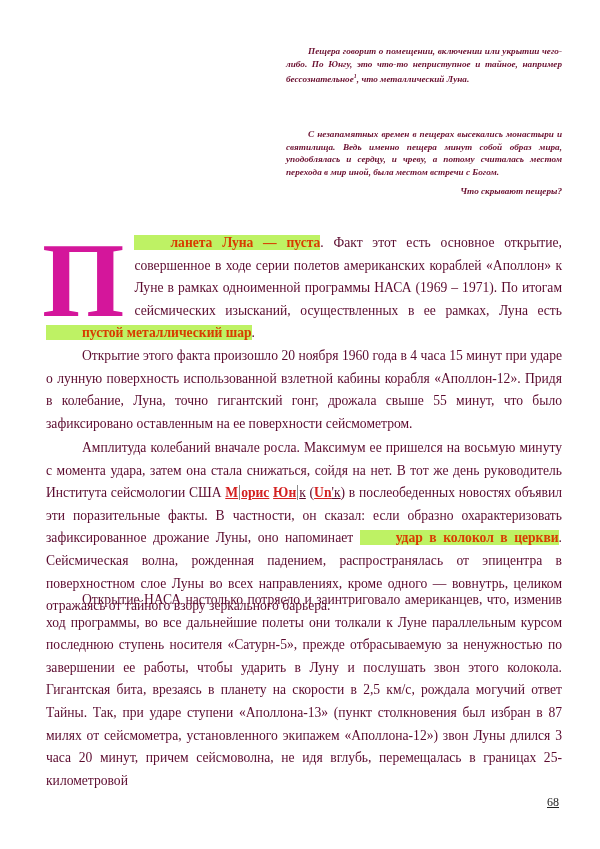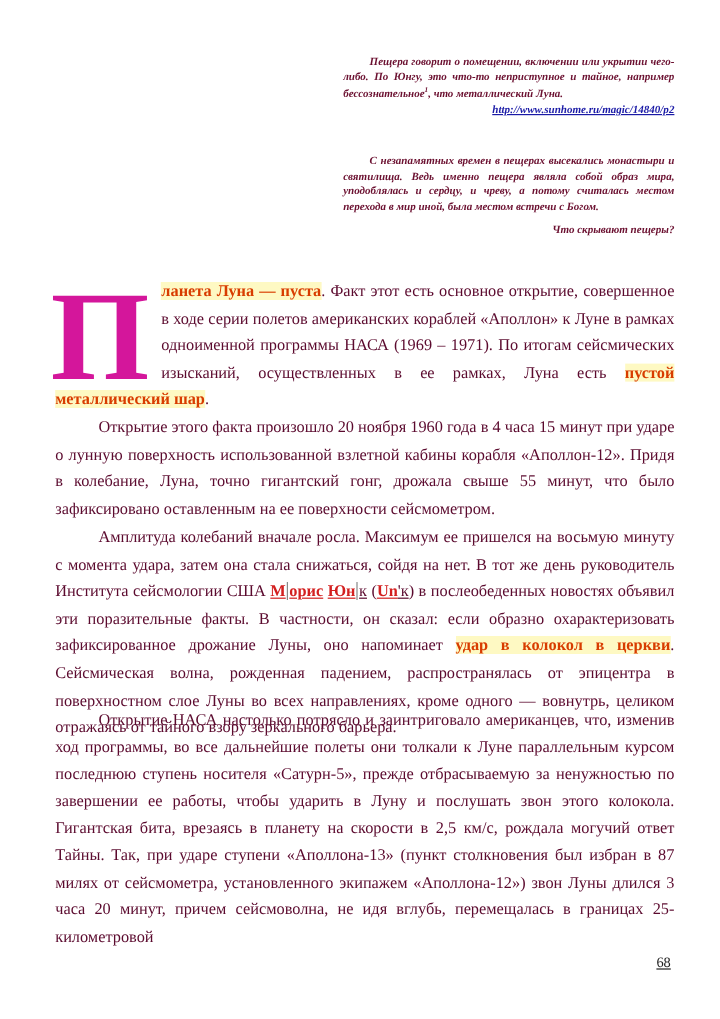--- a/index.html
+++ b/index.html
@@ -11,44 +11,43 @@
   .epigraph .ep-src { text-align: right; margin: 7px 0 0 0; }
   .epigraph .ep-link { display: block; text-align: right; color: #1a1aa6; text-decoration: underline; }
   .ep1 { top: 45px; }
   .ep2 { top: 128px; }
 
   .body-text { position: absolute; left: 46px; width: 516px; color: #5b0a2e; font-size: 13.6px; line-height: 22.6px; text-align: justify; }
   .body-text p { margin: 0; }
   .indent { text-indent: 36px; }
 
   .dropcap { float: left; font-family: "Liberation Serif", "DejaVu Serif", serif; font-weight: bold; color: #d4169b; font-size: 106px; line-height: 82px; height: 82px; margin: 4px 10px 0 -4px; padding-top: 4px; }
-  .hl { background: #fef9c3; color: #d83c00; font-weight: bold; }
+  .hl { background: #bef264; color: #d83c00; font-weight: bold; padding-left: 36px; }
   .red-link { color: #d32020; text-decoration: underline; font-weight: bold; }
   .uline { text-decoration: underline; }
   .cursor { border-left: 1px solid #888; margin: 0 1px; }
 
   .p1 { top: 232px; }
   .p2 { top: 345px; }
   .p3 { top: 437px; }
   .p4 { top: 589px; }
 
   .page-number { position: absolute; left: 547px; top: 795px; font-size: 12px; color: #222; text-decoration: underline; }
 </style>
 </head>
 <body>
 
 <div class="page">
 
   <div class="epigraph ep1">
     <p class="ep-text"><span>Пещера говорит о помещении, включении или укрытии чего-либо. По Юнгу, это что-то неприступное и тайное, например бессознательное</span><sup style="font-size:6px;">1</sup><span>, что металлический Луна.</span></p>
-    <a class="ep-link">http://www.sunhome.ru/magic/14840/p2</a>
   </div>
 
   <div class="epigraph ep2">
-    <p class="ep-text">С незапамятных времен в пещерах высекались монастыри и святилища. Ведь именно пещера являла собой образ мира, уподоблялась и сердцу, и чреву, а потому считалась местом перехода в мир иной, была местом встречи с Богом.</p>
+    <p class="ep-text">С незапамятных времен в пещерах высекались монастыри и святилища. Ведь именно пещера минут собой образ мира, уподоблялась и сердцу, и чреву, а потому считалась местом перехода в мир иной, была местом встречи с Богом.</p>
     <p class="ep-src">Что скрывают пещеры?</p>
   </div>
 
   <div class="body-text p1">
     <span class="dropcap">П</span>
     <p><span class="hl">ланета Луна — пуста</span><span>. Факт этот есть основное открытие, совершенное в ходе серии полетов американских кораблей «Аполлон» к Луне в рамках одноименной программы НАСА (1969 – 1971). По итогам сейсмических изысканий, осуществленных в ее рамках, Луна есть </span><span class="hl">пустой металлический шар</span><span>.</span></p>
   </div>
 
   <div class="body-text p2">
     <p class="indent">Открытие этого факта произошло 20 ноября 1960 года в 4 часа 15 минут при ударе о лунную поверхность использованной взлетной кабины корабля «Аполлон-12». Придя в колебание, Луна, точно гигантский гонг, дрожала свыше 55 минут, что было зафиксировано оставленным на ее поверхности сейсмометром.</p>

